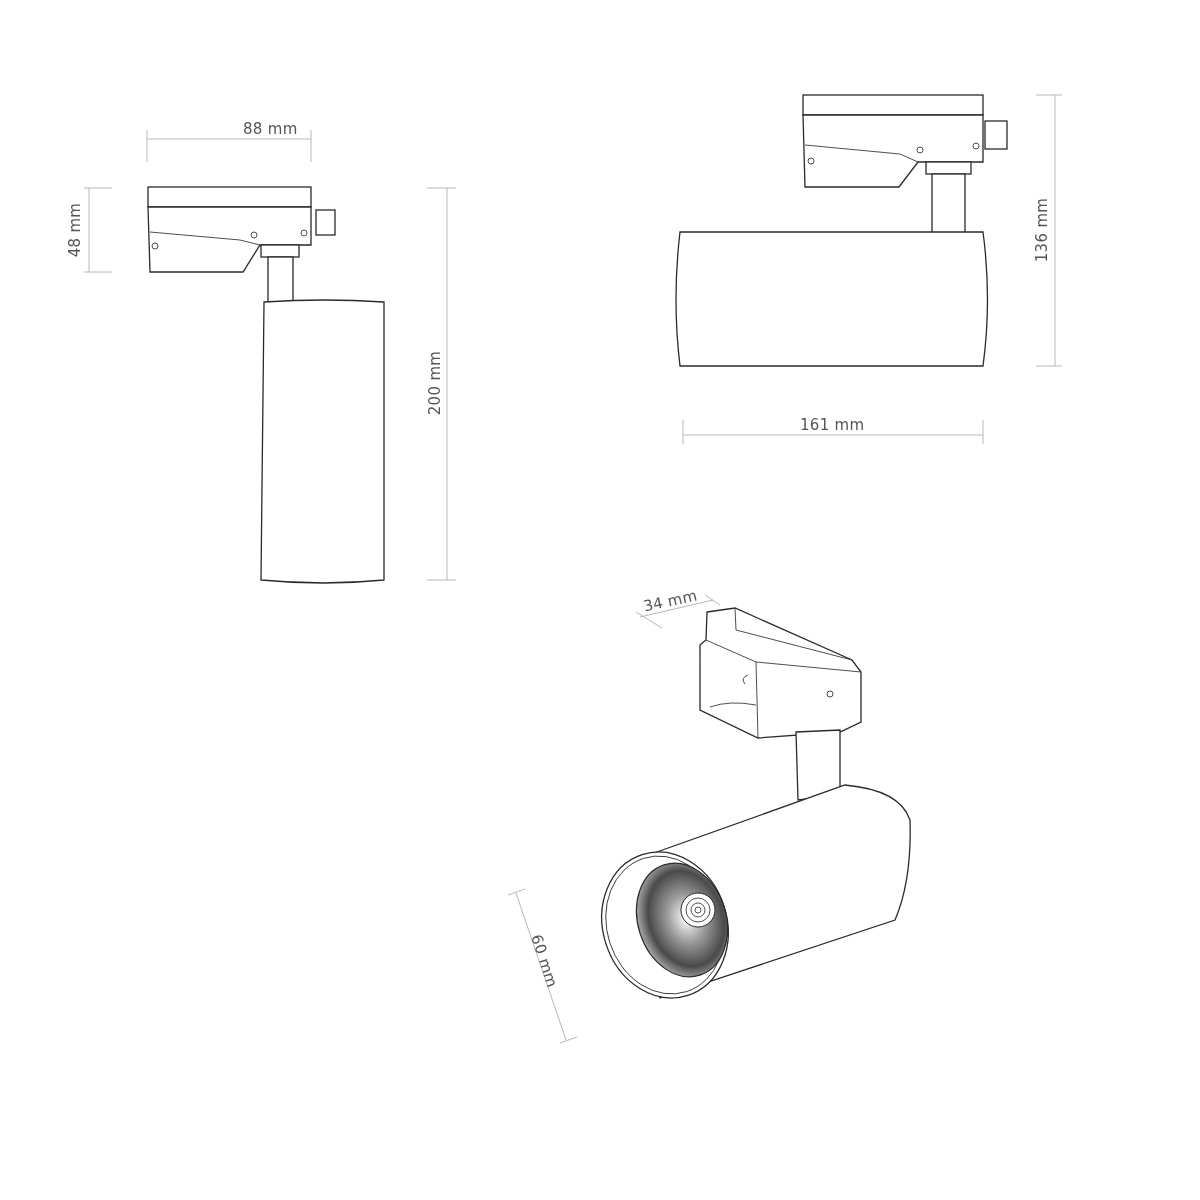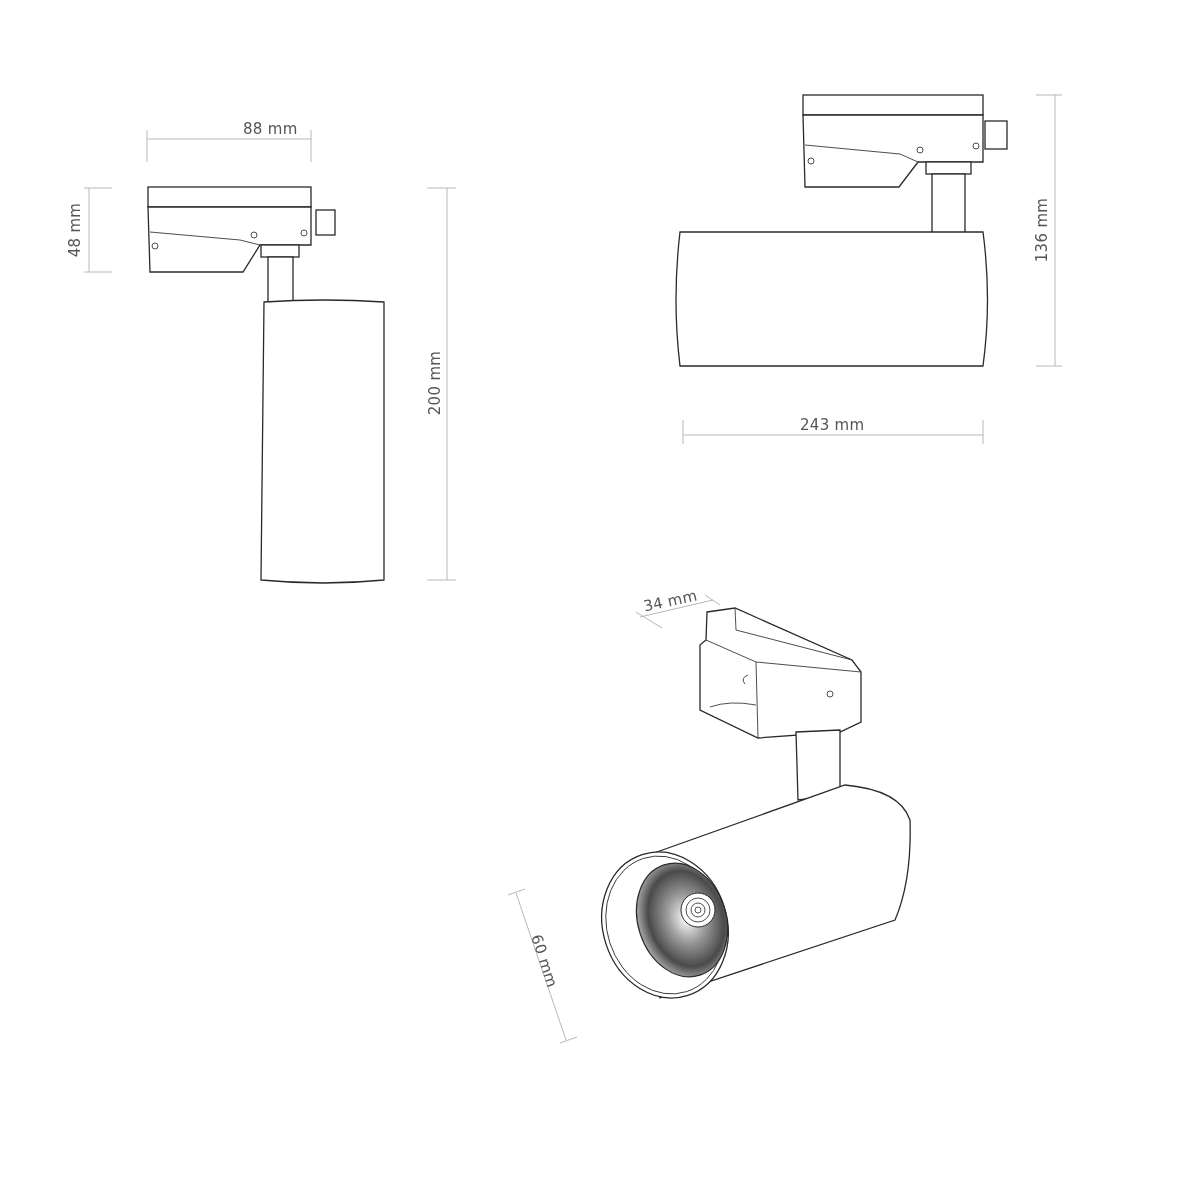--- a/index.html
+++ b/index.html
@@ -119,16 +119,16 @@
       <circle cx="698" cy="910" r="3" fill="#ffffff" stroke="#2a2a2a" stroke-width="0.8"></circle>
     </g>
   </g>
 </svg>
 
 <div class="label" style="left:199px; top:120px;margin-left:44px;">88 mm</div>
 <div class="label rot-90" style="left:48px; top:221px;">48 mm</div>
 <div class="label rot-90" style="left:403px; top:374px;">200 mm</div>
 
 <div class="label rot-90" style="left:1010px; top:221px;">136 mm</div>
-<div class="label" style="left:800px; top:416px;">243 mm</div>
+<div class="label" style="left:800px; top:416px;">161 mm</div>
 
 <div class="label" style="left:643px; top:592px; transform: rotate(-12deg);">34 mm</div>
 <div class="label" style="left:517px; top:952px; transform: rotate(72deg); transform-origin: center center;">60 mm</div>
 
 </body></html>

